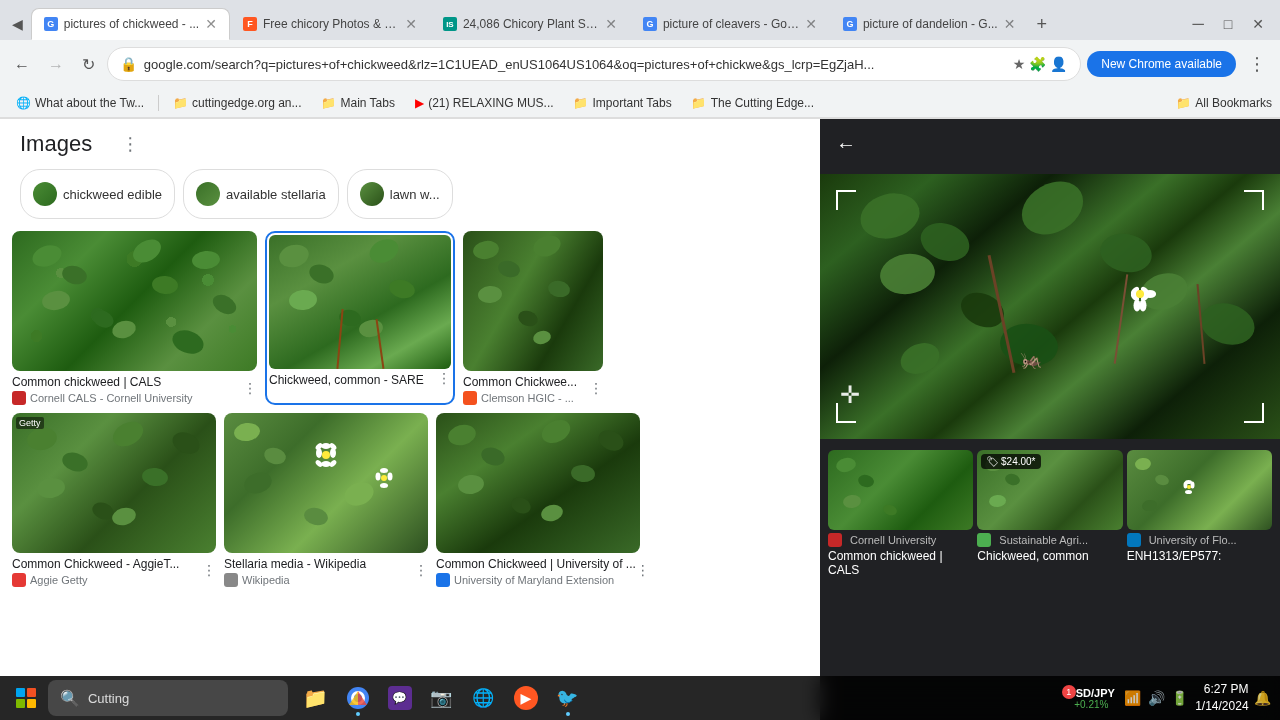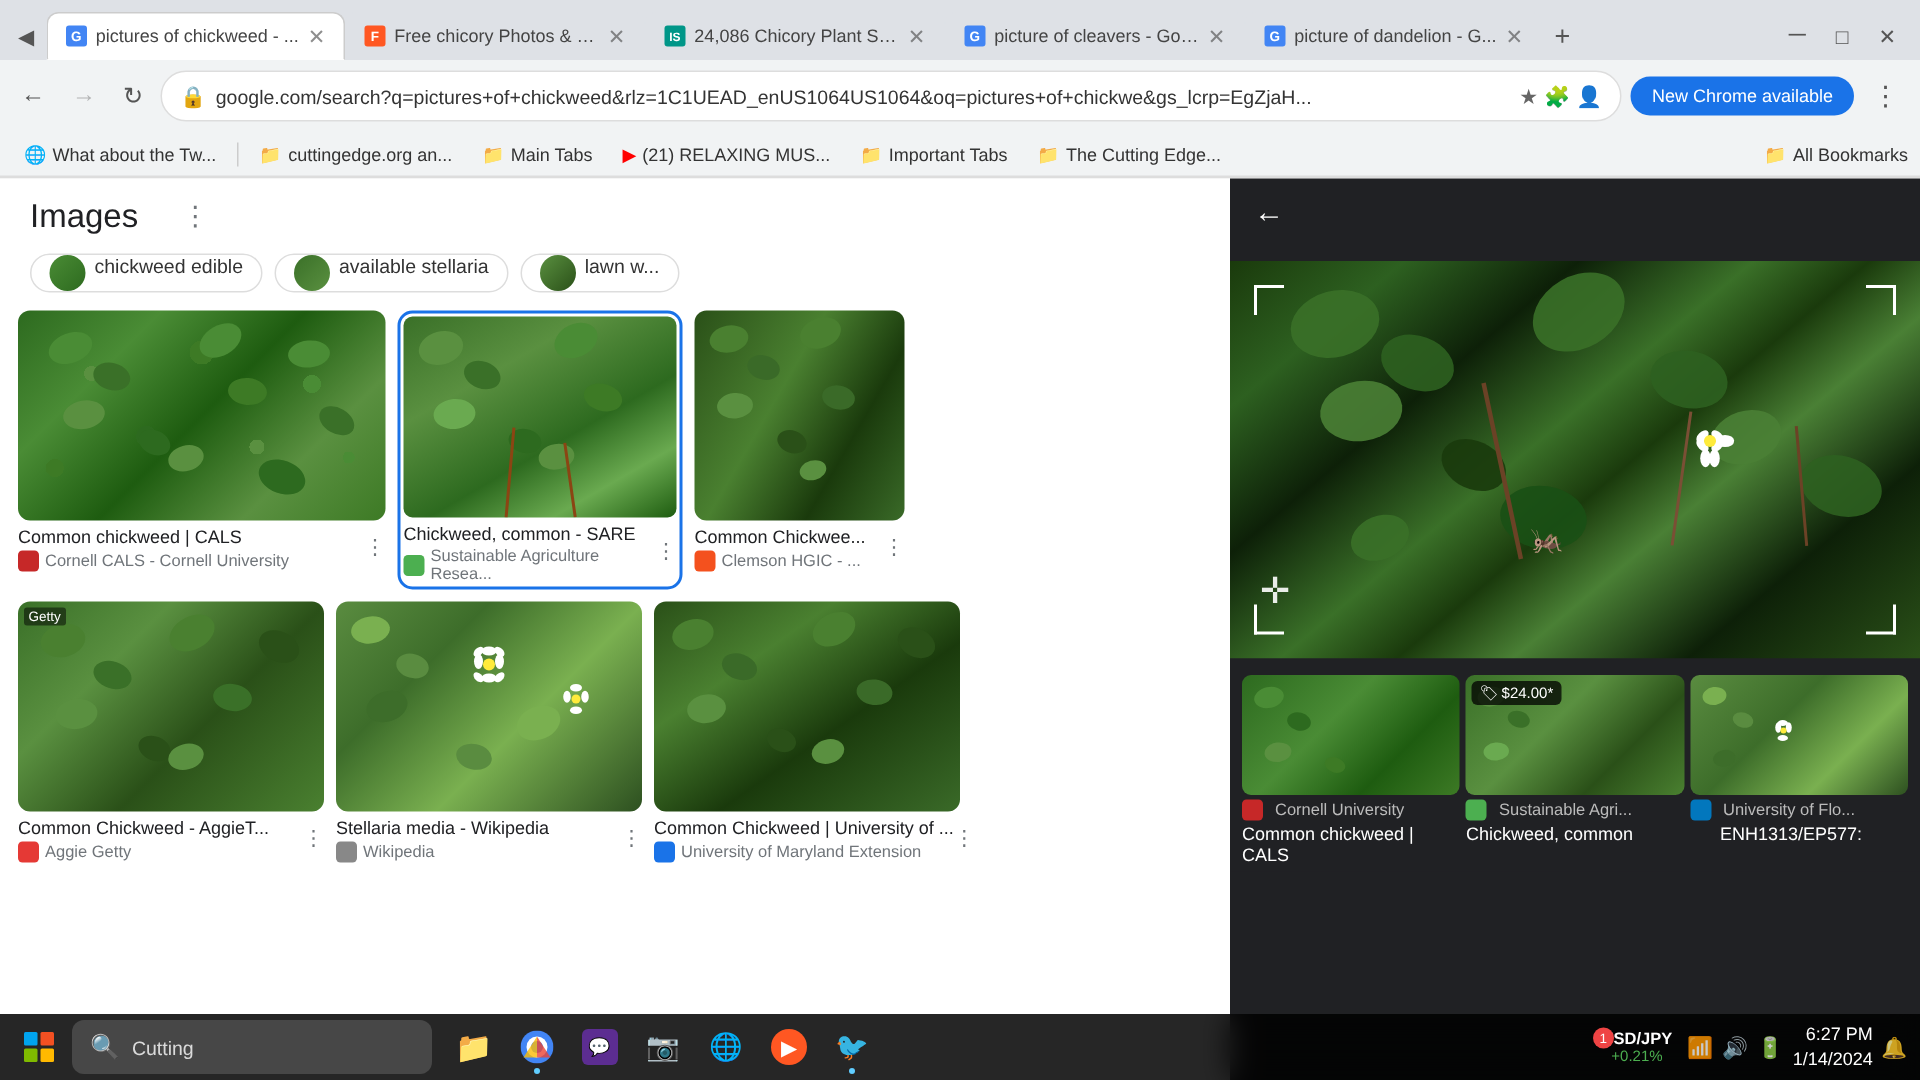--- a/index.html
+++ b/index.html
@@ -38,21 +38,21 @@
     .main-content { display: flex; width: 1280px; height: calc(720px - 40px - 48px - 30px); position: relative; }
     
     
     .google-content { flex: 1; background: #fff; overflow: hidden; padding: 0; position: relative; }
     
     .images-header { display: flex; align-items: center; padding: 12px 20px 8px 20px; gap: 29px; }
     .images-title { font-size: 22px; color: #202124; font-weight: 400; }
     .images-more-btn { color: #70757a; font-size: 18px; cursor: pointer; }
     
     .image-chips { display: flex; align-items: center; gap: 8px; padding: 4px 20px 12px 20px; overflow: hidden; }
-    .chip { display: flex; align-items: flex-start; gap: 6px; padding: 0 12px; border: 1px solid #ddd; border-radius: 20px; cursor: pointer; font-size: 13px; color: #333; background: #fff; white-space: nowrap; }
+    .chip { display: flex; align-items: center; gap: 6px; padding: 12px 12px; border: 1px solid #ddd; border-radius: 20px; cursor: pointer; font-size: 13px; color: #333; background: #fff; white-space: nowrap; }
     .chip-avatar { width: 24px; height: 24px; border-radius: 50%; background: #4caf50; object-fit: cover; }
     
     .image-row { display: flex; gap: 4px; margin-bottom: 16px; }
     
     .card-title { font-size: 12px; color: #202124; margin-top: 4px; overflow: hidden; text-overflow: ellipsis; white-space: nowrap; }
     .card-source { display: flex; align-items: center; gap: 4px; font-size: 11px; color: #70757a; margin-top: 2px; }
     .source-favicon { width: 14px; height: 14px; border-radius: 3px; background: #ccc; flex-shrink: 0; }
     .card-more-btn { font-size: 14px; color: #70757a; cursor: pointer; margin-left: auto; }
 
     
@@ -271,24 +271,20 @@
           <div style="position:absolute;width:30px;height:22px;border-radius:50%;background:#4a8c35;top:5px;left:100px;transform:rotate(-25deg);"></div>
           <div style="position:absolute;width:26px;height:18px;border-radius:50%;background:#3d7a25;top:45px;left:120px;transform:rotate(15deg);"></div>
           <div style="position:absolute;width:24px;height:17px;border-radius:50%;background:#5a9040;top:85px;left:90px;transform:rotate(-10deg);"></div>
 
           <div style="position:absolute;width:2px;height:60px;background:#8b4513;bottom:0;left:70px;transform:rotate(5deg);"></div>
           <div style="position:absolute;width:2px;height:50px;background:#8b4513;bottom:0;left:110px;transform:rotate(-8deg);"></div>
         </div>
         <div class="card-bottom">
           <div style="flex:1">
             <div class="card-title">Chickweed, common - SARE</div>
-            <div class="card-source">
-              <div class="source-favicon" style="background:#4caf50;"></div>
-              <span>Sustainable Agriculture Resea...</span>
-            </div>
           </div>
           <span class="card-more-btn">⋮</span>
         </div>
       </div>
 
       <div class="img-card-container" style="width:140px; margin-right:4px;">
         <div style="width:140px;height:140px;border-radius:8px;background:linear-gradient(120deg,#2a5018 0%,#4a8030 40%,#1a3a0c 70%,#3a6a28 100%);position:relative;overflow:hidden;">
           <div style="position:absolute;width:26px;height:18px;border-radius:50%;background:#4a8030;top:10px;left:10px;transform:rotate(-10deg);"></div>
           <div style="position:absolute;width:22px;height:16px;border-radius:50%;background:#3a6a28;top:30px;left:35px;transform:rotate(15deg);"></div>
           <div style="position:absolute;width:24px;height:17px;border-radius:50%;background:#5a9040;top:55px;left:15px;transform:rotate(-5deg);"></div>
@@ -497,21 +493,21 @@
             <div style="position:absolute;width:7px;height:4px;background:#fff;border-radius:50%;bottom:0;left:3px;z-index:1;"></div>
             <div style="position:absolute;width:7px;height:4px;background:#fff;border-radius:50%;top:3px;left:0;transform:rotate(90deg);z-index:1;"></div>
             <div style="position:absolute;width:7px;height:4px;background:#fff;border-radius:50%;top:3px;right:0;transform:rotate(90deg);z-index:1;"></div>
           </div>
           <div style="position:absolute;width:15px;height:11px;border-radius:50%;background:#3d6d2a;top:50px;left:15px;transform:rotate(-12deg);"></div>
         </div>
         <div class="source-row" style="margin-top:3px;">
           <div style="width:14px;height:14px;border-radius:3px;background:#0277bd;flex-shrink:0;"></div>
           <span style="color:#bbb;font-size:11px;">University of Flo...</span>
         </div>
-        <div style="color:#fff;font-size:12px;font-weight:500;margin-left:20px;">ENH1313/EP577:</div>
+        <div style="color:#fff;font-size:12px;font-weight:500;">ENH1313/EP577:</div>
       </div>
     </div>
 
     <div class="panel-bottom-area"></div>
   </div>
 </div>
 
 <div class="taskbar">
 
   <div class="taskbar-start">

